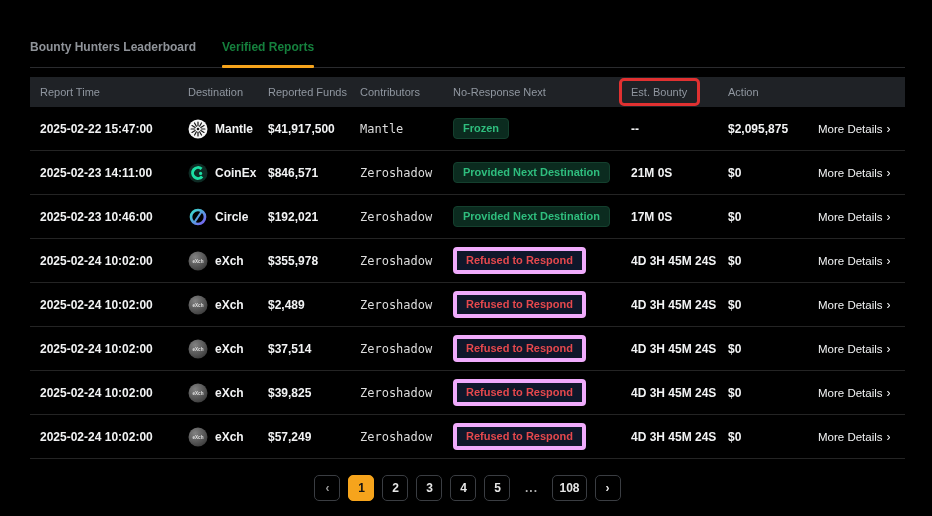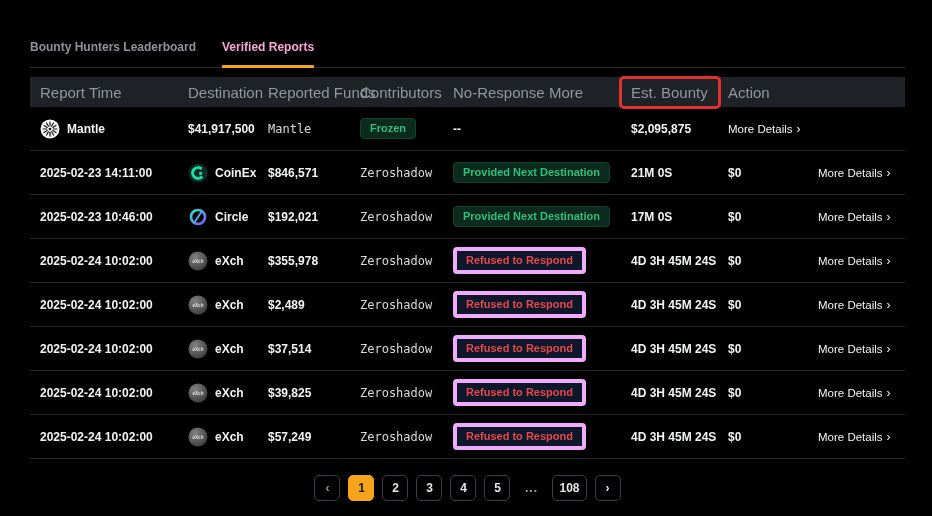--- a/index.html
+++ b/index.html
@@ -4,27 +4,27 @@
 <style>
   * { margin:0; padding:0; box-sizing:border-box; }
   html,body { background:#000; }
   body { font-family:"Liberation Sans","DejaVu Sans",sans-serif; }
   .page { position:relative; width:932px; height:516px; background:#000; overflow:hidden; }
   .content { position:absolute; left:30px; top:0; width:875px; }
 
   
   .tabs { display:flex; gap:26px; padding-top:40px; border-bottom:1px solid #2a2b2e; }
   .tab { font-size:12px; font-weight:700; color:#8f9399; padding-bottom:13px; position:relative; cursor:pointer; white-space:nowrap; }
-  .tab.active { color:#f9a8d4; }
+  .tab.active { color:#15803d; }
   .tab.active::after { content:""; position:absolute; left:0; right:0; bottom:-1px; height:3px; background:#F6A41C; border-radius:1px; }
 
   
   .thead, .tr { display:grid; grid-template-columns:148px 80px 92px 93px 178px 97px 90px 97px; align-items:center; }
   .thead { margin-top:9px; height:30px; background:#1F2226; }
-  .th { font-size:15px; color:#9097A0; padding-left:10px; white-space:nowrap; }
+  .th { font-size:11px; color:#9097A0; padding-left:10px; white-space:nowrap; }
   .th-label { position:relative; display:inline-block; }
   .hl-frame { position:absolute; top:-8px; bottom:-8px; left:-12px; right:-13px; border:3px solid #E03131; border-radius:5px; pointer-events:none; }
   .tr { height:44px; border-bottom:1px solid #242424; }
   .td { padding-left:10px; font-size:12px; color:#F2F3F4; font-weight:700; white-space:nowrap; overflow:hidden; }
   .td.contrib { font-family:"DejaVu Sans Mono","Liberation Mono",monospace; font-weight:400; color:#DCDCDC; }
   .td.dest { display:flex; align-items:center; gap:7px; }
   .dest-icon { width:20px; height:20px; flex:0 0 20px; display:inline-block; }
   .dest-icon svg { display:block; width:20px; height:20px; }
   .badge { display:inline-block; font-size:11px; font-weight:600; padding:4px 9px; border-radius:4px; line-height:1; }
   .badge.green { color:#2FBE7E; background:#0B2B1F; border:1px solid #14402e; }
@@ -76,40 +76,41 @@
     <span class="th-label">
       
       <span class="th-text">Contributors</span>
     </span>
   </div>
 
 
   <div class="th">
     <span class="th-label">
       
-      <span class="th-text">No-Response More</span>
+      <span class="th-text">No-Response Next</span>
     </span>
   </div>
 
   <div class="th">
     <span class="th-label">
       <span class="hl-frame"></span>
       <span class="th-text">Est. Bounty</span>
     </span>
   </div>
 
   <div class="th">
     <span class="th-label">
       
       <span class="th-text">Action</span>
     </span>
   </div>
 </div>
     <div class="tbody">
   <div class="tr">
+    <div class="td time">2025-02-22 15:47:00</div>
     <div class="td dest">
       <span class="dest-icon">
               <svg viewBox="0 0 20 20">
                 <circle cx="10" cy="10" r="9.5" fill="#f4f4f4"></circle>
                 <g stroke="#121212" stroke-width="1.2" stroke-linecap="round">
                   <line x1="13.2" y1="10.0" x2="16.9" y2="10.0"></line>
                   <line x1="12.8" y1="11.6" x2="16.0" y2="13.4"></line>
                   <line x1="11.6" y1="12.8" x2="13.5" y2="16.0"></line>
                   <line x1="10.0" y1="13.2" x2="10.0" y2="16.9"></line>
                   <line x1="8.4" y1="12.8" x2="6.6" y2="16.0"></line>

